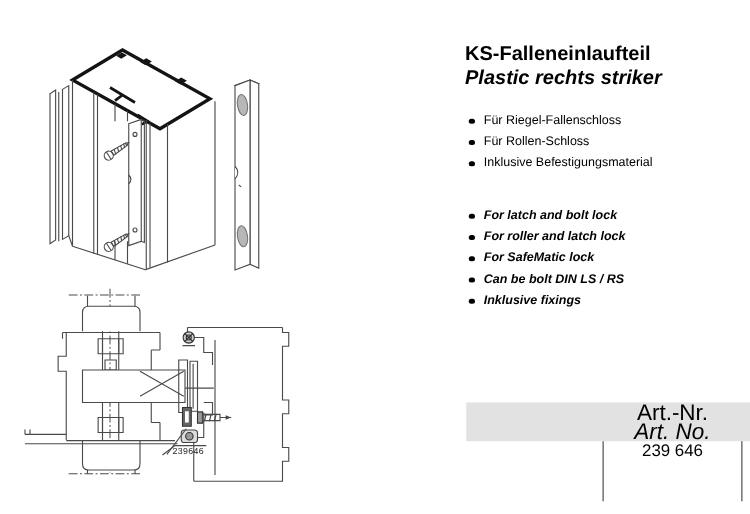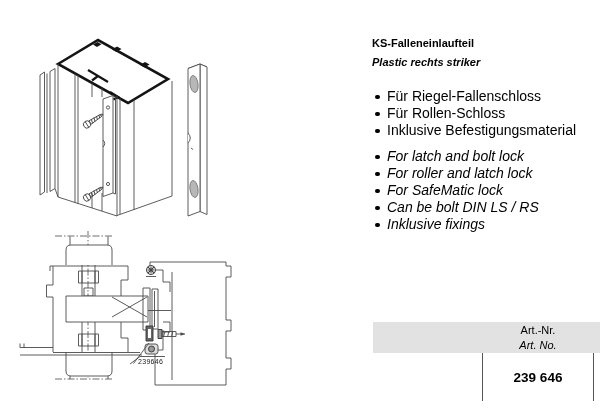--- a/index.html
+++ b/index.html
@@ -4,44 +4,43 @@
 <style>
   html,body{margin:0;padding:0;}
   body{
     width:600px;height:411px;position:relative;background:#ffffff;
     font-family:"Liberation Sans","DejaVu Sans",sans-serif;color:#000;
     overflow:hidden;
   }
   svg{position:absolute;}
   svg text{font-family:"Liberation Sans","DejaVu Sans",sans-serif;}
   .info-col{position:absolute;left:372px;top:34px;width:228px;}
-  .title{font-size:11px;line-height:19px;font-weight:bold;margin:0;}
+  .title{font-size:16px;line-height:19px;font-weight:bold;margin:0;}
   .title.en{font-style:italic;}
-  ul.features{list-style:none;margin:16px 0 0 0;padding:0;font-size:14px;line-height:17px;}
-  ul.features.en{margin-top:9px;font-style:italic;}
+  ul.features{list-style:none;margin:16px 0 0 0;padding:0;font-size:10px;line-height:17px;}
+  ul.features.en{margin-top:25px;font-style:italic;font-weight:bold;}
   ul.features li{position:relative;padding-left:15px;}
   ul.features li::before{
     content:"";position:absolute;left:3px;top:6.5px;width:4.5px;height:4.5px;
     border-radius:50%;background:#000;
   }
   .tbl-header{
     position:absolute;left:373px;top:322px;width:227px;height:31px;
     background:#e2e2e2;
   }
   .tbl-header .hdr-cell{
     position:absolute;left:108px;top:1px;width:114px;text-align:center;
-    font-size:11px;line-height:14.5px;
+    font-size:18px;line-height:14.5px;
   }
   .hdr-en{font-style:italic;}
   .tbl-cell{
     position:absolute;left:482px;top:353px;width:110px;height:48px;
     border-left:1.5px solid #565656;border-right:1.5px solid #565656;
-    display:flex;align-items:center;justify-content:center;
+    display:flex;align-items:flex-start;justify-content:center;
     font-size:13.5px;
-    font-weight:bold;
   }
   .lineart{stroke:#4a4a4a;stroke-width:0.9;fill:none;}
   .thick{stroke:#141414;stroke-width:2.6;fill:#ffffff;stroke-linejoin:miter;}
   .thick2{stroke:#141414;stroke-width:2.2;fill:none;}
   .whitefill{fill:#ffffff;}
   .dashdot{stroke:#4a4a4a;stroke-width:0.8;fill:none;stroke-dasharray:7 2 1.5 2;}
 </style>
 </head>
 <body>
 

